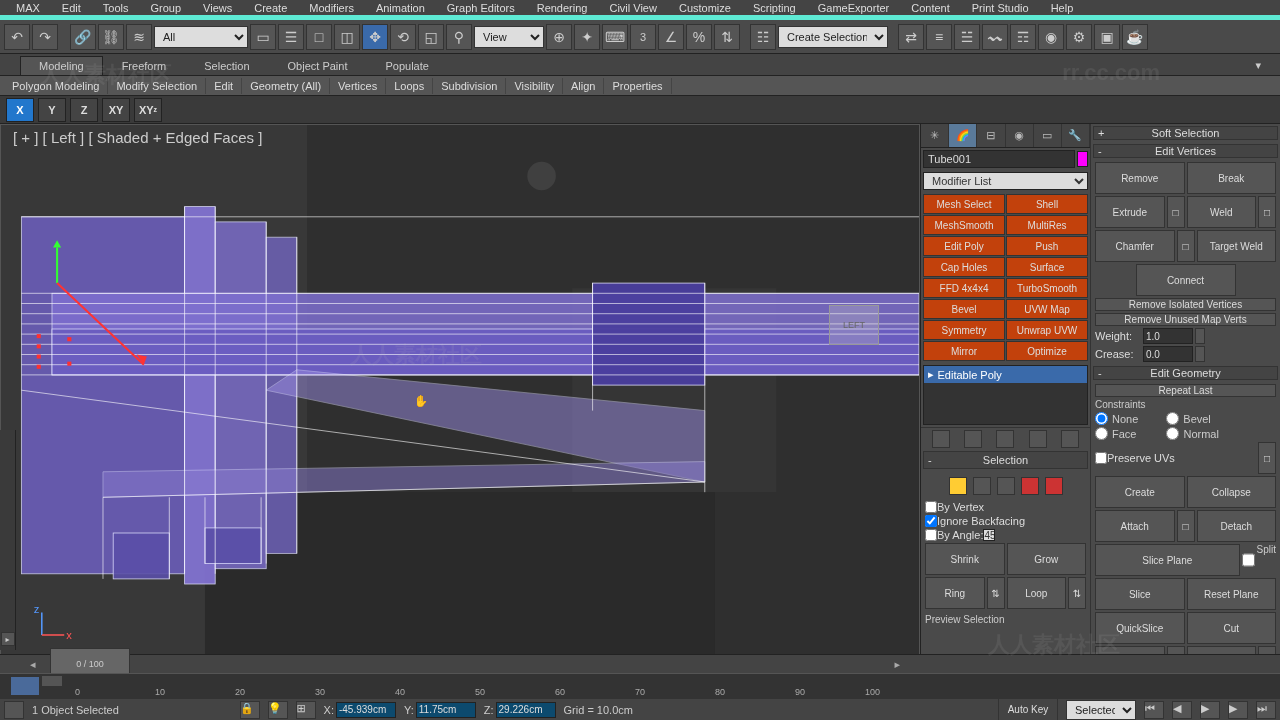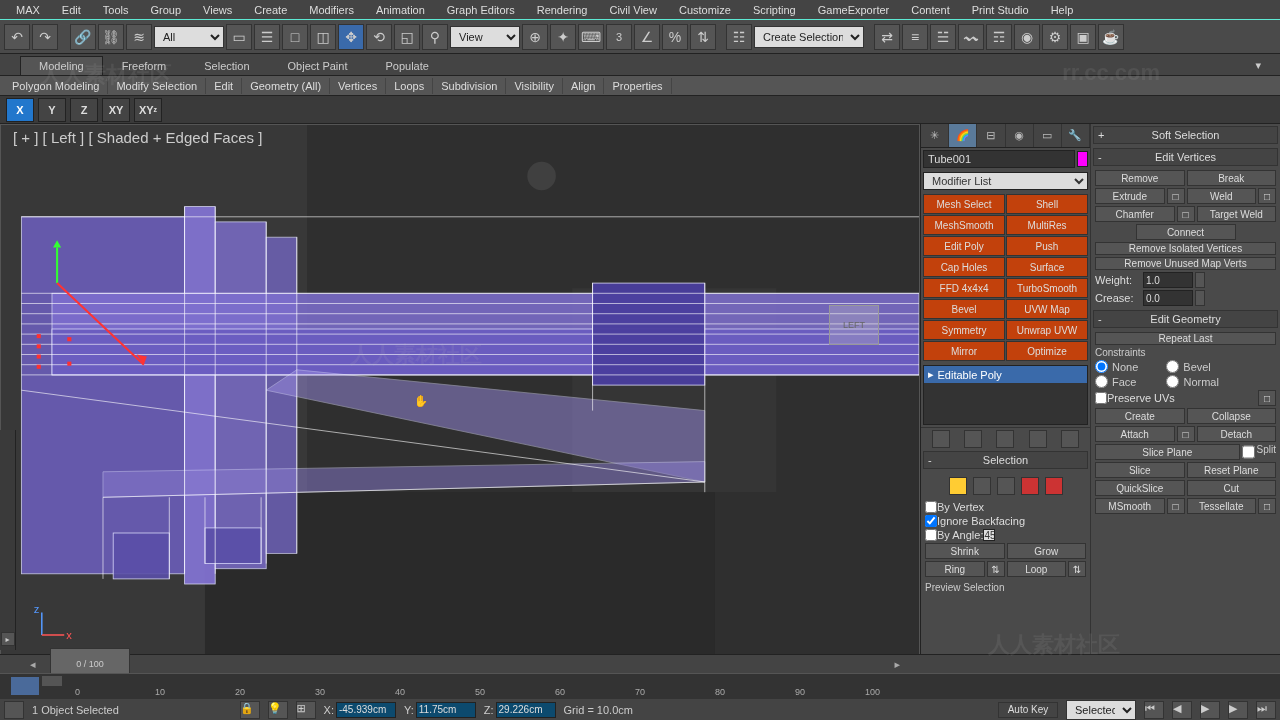--- a/index.html
+++ b/index.html
@@ -1,17 +1,17 @@
 <!DOCTYPE html>
 <html><head>
 <meta charset="utf-8">
 <style>
 * { margin: 0; padding: 0; box-sizing: border-box; font-family: "Segoe UI", Tahoma, sans-serif; font-size: 11px; user-select: none; }
 body { background: #3a3a3a; color: #ccc; width: 1280px; height: 720px; overflow: hidden; position: relative; }
-.menubar { background: #444; height: 20px; display: flex; align-items: center; padding: 0 6px; gap: 2px; border-bottom: 1px solid #5eead4; }
+.menubar { background: #444; height: 20px; display: flex; align-items: center; padding: 0 6px; gap: 2px; border-bottom: 5px solid #5eead4; }
 .menubar .item { padding: 2px 10px; color: #ddd; cursor: pointer; }
 .toolbar { background: #4a4a4a; height: 34px; display: flex; align-items: center; padding: 0 4px; gap: 2px; border-bottom: 1px solid #222; }
 .tbtn { width: 26px; height: 26px; background: #555; border: 1px solid #333; display: flex; align-items: center; justify-content: center; color: #ccc; cursor: pointer; font-size: 14px; }
 .tdropdown { height: 22px; background: #ddd; color: #222; border: 1px solid #333; padding: 0 4px; }
 .ribbon-tabs { background: #444; height: 22px; display: flex; align-items: flex-end; padding-left: 20px; gap: 0; border-bottom: 1px solid #222; }
 .ribbon-tabs .rtab { padding: 3px 18px; color: #ccc; cursor: pointer; border: 1px solid transparent; border-bottom: none; }
 .ribbon-tabs .rtab.active { background: #555; border-color: #222; }
 .ribbon-sub { background: #555; height: 20px; display: flex; align-items: center; padding-left: 4px; gap: 0; border-bottom: 1px solid #222; }
 .ribbon-sub .sitem { padding: 2px 8px; color: #ddd; cursor: pointer; border-right: 1px solid #444; }
 .axis-bar { background: #3a3a3a; height: 28px; display: flex; align-items: center; padding-left: 6px; gap: 4px; border-bottom: 1px solid #222; }
@@ -43,21 +43,21 @@
 .rollout-hdr { height: 18px; background: #444; border: 1px solid #333; display: flex; align-items: center; justify-content: center; color: #ddd; font-size: 10px; position: relative; margin: 2px; }
 .rollout-hdr .pm { position: absolute; left: 4px; }
 .rollout-body { padding: 2px 4px; display: flex; flex-direction: column; gap: 2px; }
 .sel-icons { display: flex; justify-content: center; gap: 6px; padding: 4px 0; }
 .sel-ico { width: 18px; height: 18px; border: 1px solid #333; }
 .sel-ico.vertex { background: #ffcc33; }
 .sel-ico.other { background: #cc3333; }
 .chk-row { display: flex; align-items: center; gap: 0; font-size: 10px; color: #ddd; }
 .chk-row input { width: 12px; height: 12px; }
 .btn-row { display: flex; gap: 2px; }
-.pbtn { flex: 1; height: 16px; background: #555; border: 1px solid #333; color: #ddd; display: flex; align-items: center; justify-content: center; cursor: pointer; font-size: 10px; }
+.pbtn { flex: 1; height: 32px; background: #555; border: 1px solid #333; color: #ddd; display: flex; align-items: center; justify-content: center; cursor: pointer; font-size: 10px; }
 .pbtn.small { width: 18px; flex: 0 0 18px; }
 .spinner { display: flex; align-items: center; gap: 2px; }
 .spinner input { width: 50px; height: 16px; background: #333; color: #ddd; border: 1px solid #222; padding: 0 2px; font-size: 10px; }
 .spinner .spbtn { width: 10px; height: 16px; background: #555; border: 1px solid #333; display: flex; flex-direction: column; font-size: 6px; }
 .radio-row { display: flex; align-items: center; gap: 4px; font-size: 10px; }
 .timeline { height: 44px; background: #3a3a3a; border-top: 1px solid #222; position: relative; }
 .time-slider { height: 18px; background: #444; display: flex; align-items: center; position: relative; }
 .time-knob { position: absolute; left: 50px; width: 80px; height: 32px; background: #666; border: 1px solid #333; display: flex; align-items: center; justify-content: center; font-size: 9px; }
 .time-ruler { height: 26px; background: #333; position: relative; border-top: 1px solid #555; }
 .time-tick { position: absolute; bottom: 2px; font-size: 9px; color: #aaa; }
@@ -94,21 +94,21 @@
   <span class="item">Help</span>
 </div>
 
 <div class="toolbar">
   <div class="tbtn">↶</div>
   <div class="tbtn">↷</div>
   <div style="width:8px"></div>
   <div class="tbtn">🔗</div>
   <div class="tbtn">⛓</div>
   <div class="tbtn">≋</div>
-  <select class="tdropdown" style="width:70px"><option>All</option></select>
+  <select class="tdropdown" style="width:94px"><option>All</option></select>
   <div class="tbtn">▭</div>
   <div class="tbtn">☰</div>
   <div class="tbtn">□</div>
   <div class="tbtn">◫</div>
   <div class="tbtn" style="background:#3a6aaa">✥</div>
   <div class="tbtn">⟲</div>
   <div class="tbtn">◱</div>
   <div class="tbtn">⚲</div>
   <select class="tdropdown" style="width:70px"><option>View</option></select>
   <div class="tbtn">⊕</div>

